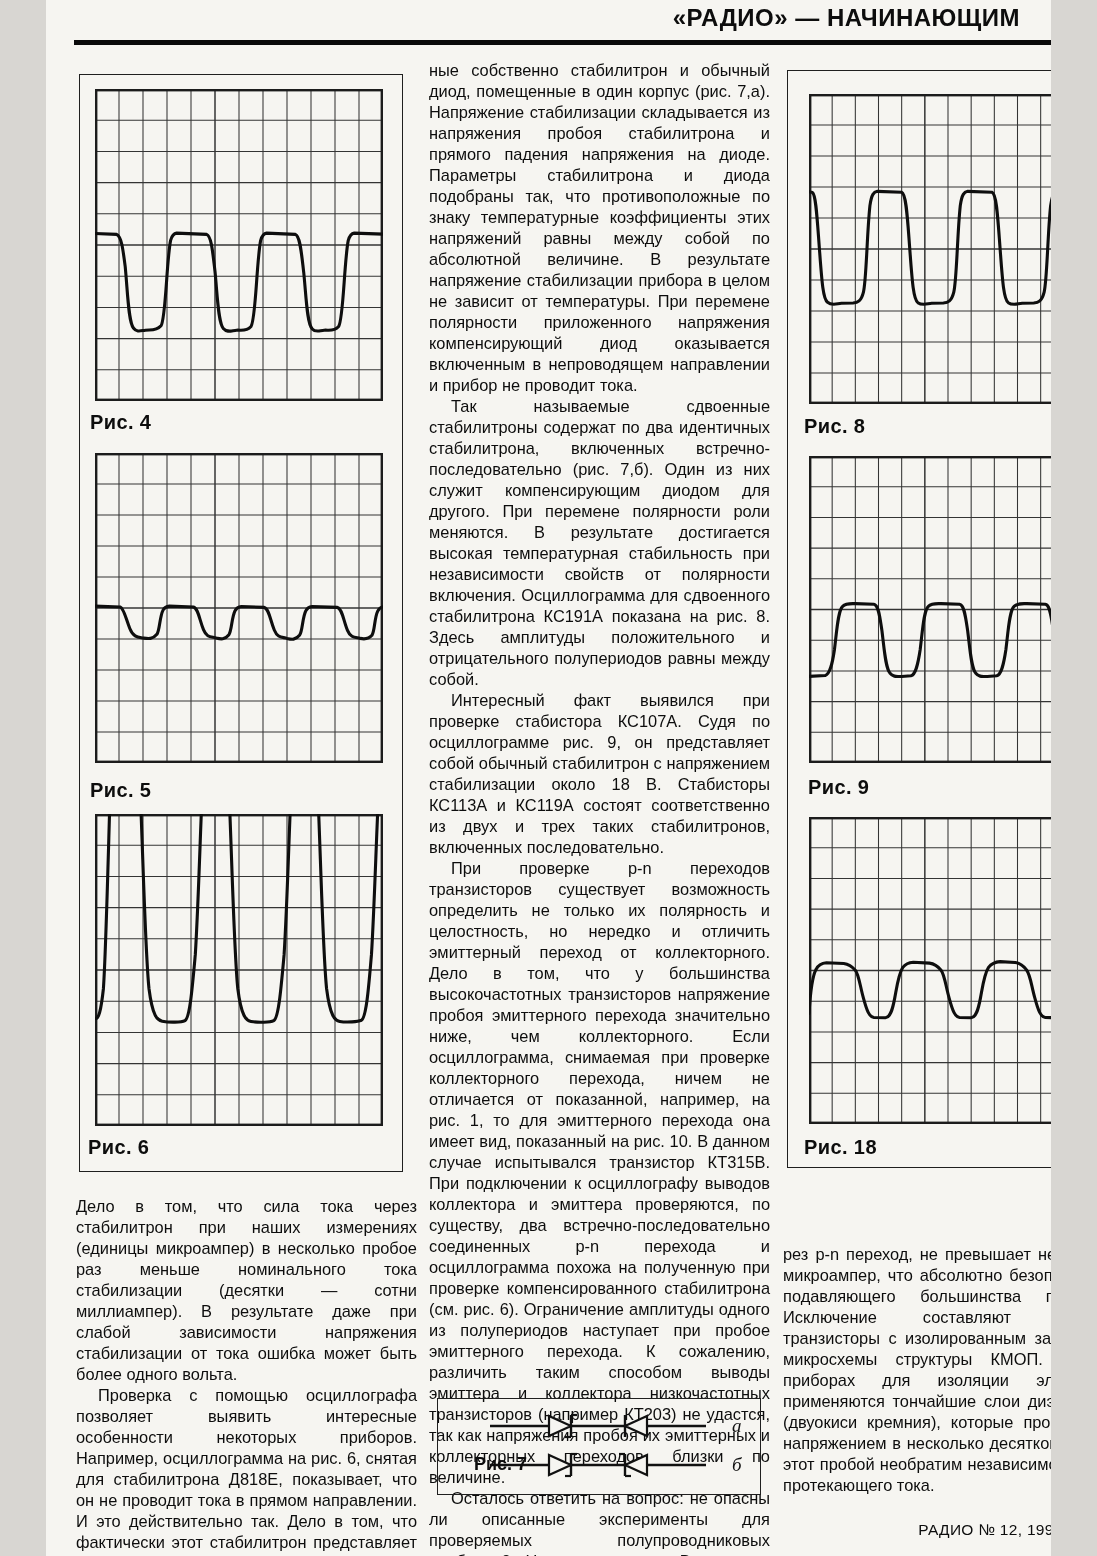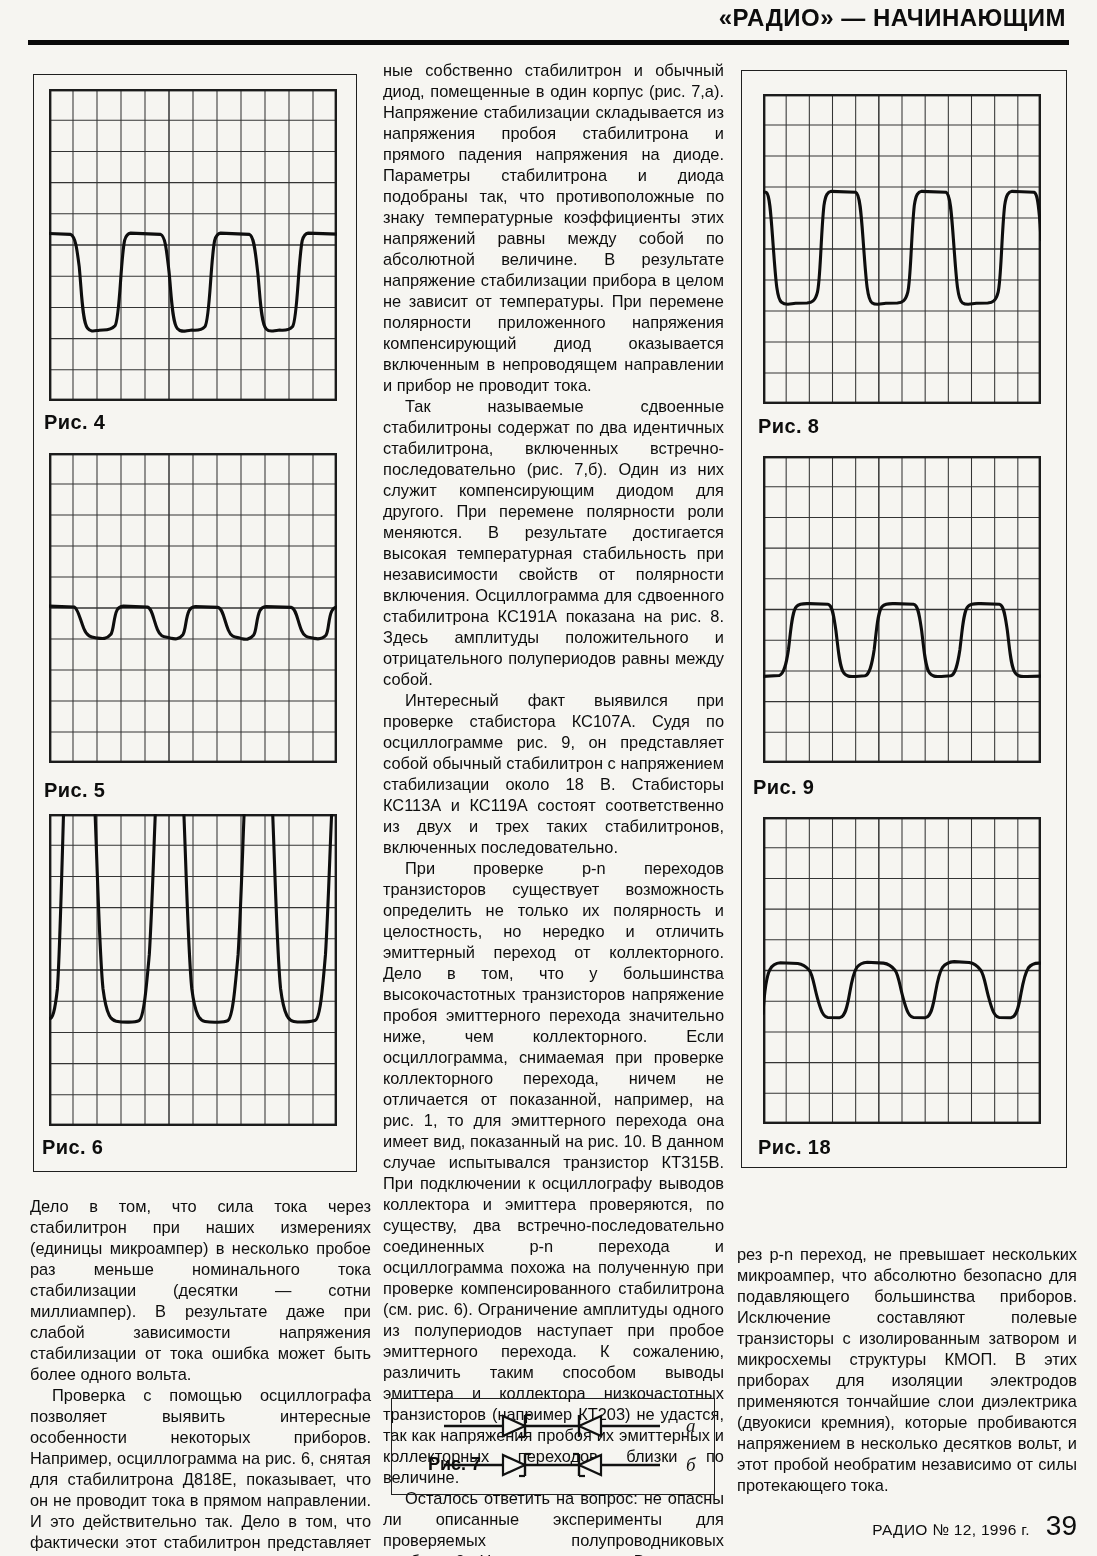--- a/index.html
+++ b/index.html
@@ -1,17 +1,17 @@
 <!DOCTYPE html>
 <html lang="ru"><head>
 <meta charset="utf-8">
 <style>
   html,body{margin:0;padding:0;}
   body{background:#d8d6d2;font-family:"Liberation Sans",sans-serif;}
-  .page{position:relative;width:1097px;height:1556px;margin:0 auto;background:#f6f5f1;color:#0d0d0d;overflow:hidden;}
+  .page{position:relative;width:1005px;height:1556px;margin:0 auto;background:#f6f5f1;color:#0d0d0d;overflow:hidden;}
   .hdr-title{position:absolute;top:4px;right:31px;font-size:24px;font-weight:700;letter-spacing:.5px;white-space:nowrap;}
   .hdr-rule{position:absolute;top:40px;left:28px;width:1041px;height:5px;background:#0a0a0a;}
   .fig-panel{position:absolute;border:1.5px solid #1f1f1f;background:transparent;}
   .panel-left{left:33px;top:74px;width:322px;height:1096px;}
   .panel-right{left:741px;top:70px;width:324px;height:1096px;}
   .osc{position:absolute;display:block;}
   .fig-cap{position:absolute;font-size:20px;font-weight:700;letter-spacing:.4px;}
   .txt{position:absolute;font-size:16.4px;line-height:21px;text-align:justify;}
   .txt p{margin:0;}
   .txt p.ind{text-indent:22px;}
@@ -154,21 +154,21 @@
         <line x1="0" y1="92.1" x2="278" y2="92.1" stroke="#343434" stroke-width="1.05"></line>
         <line x1="0" y1="122.8" x2="278" y2="122.8" stroke="#343434" stroke-width="1.05"></line>
         <line x1="0" y1="153.5" x2="278" y2="153.5" stroke="#343434" stroke-width="1.7"></line>
         <line x1="0" y1="184.2" x2="278" y2="184.2" stroke="#343434" stroke-width="1.05"></line>
         <line x1="0" y1="214.9" x2="278" y2="214.9" stroke="#343434" stroke-width="1.05"></line>
         <line x1="0" y1="245.6" x2="278" y2="245.6" stroke="#343434" stroke-width="1.05"></line>
         <line x1="0" y1="276.3" x2="278" y2="276.3" stroke="#343434" stroke-width="1.05"></line>
         <rect x="1.2" y="1.2" width="275.6" height="304.6" fill="none" stroke="#1c1c1c" stroke-width="2.4"></rect>
         <path d="M0,71.8 L7,71.5 C9,71 10,68 11,63 C12,57 12.5,50.4 14.5,49 C16,47.9 18,48.1 20,48.1 L28,48.3 C30,48.5 30.5,52 31.5,57 C32.5,63 33,69 35,70.8 C36.5,72.2 38,71.8 40,71.8 L44,71.6 C46,71.2 47,68 48,63 C49,57 49.5,50.4 51.5,49 C53,47.9 55,48.1 57,48.1 L65,48.3 C67,48.5 67.5,52 68.5,57 C69.5,63 70,69 72,70.8 C73.5,72.2 75,71.8 77,71.8 L81,71.6 C83,71.2 84,68 85,63 C86,57 86.5,50.4 88.5,49 C90,47.9 92,48.1 94,48.1 L102,48.3 C104,48.5 104.5,52 105.5,57 C106.5,63 107,69 109,70.8 C110.5,72.2 112,71.8 114,71.8 L120,71.7" transform="scale(2.316666666666667 3.07)" fill="none" stroke="#0e0e0e" stroke-width="3.1" vector-effect="non-scaling-stroke" stroke-linecap="round" stroke-linejoin="round"></path>
       </svg>
-    <div class="fig-cap" style="left:11px;top:705px">Рис. 9</div>
+    <div class="fig-cap" style="left:20px;top:705px">Рис. 9</div>
     <svg class="osc" style="left: 21px; top: 746px; overflow: hidden;" width="278" height="307" viewBox="0 0 278 307">
         <line x1="23.166666666666668" y1="0" x2="23.166666666666668" y2="307" stroke="#343434" stroke-width="1.05"></line>
         <line x1="46.333333333333336" y1="0" x2="46.333333333333336" y2="307" stroke="#343434" stroke-width="1.05"></line>
         <line x1="69.5" y1="0" x2="69.5" y2="307" stroke="#343434" stroke-width="1.05"></line>
         <line x1="92.66666666666667" y1="0" x2="92.66666666666667" y2="307" stroke="#343434" stroke-width="1.05"></line>
         <line x1="115.83333333333334" y1="0" x2="115.83333333333334" y2="307" stroke="#343434" stroke-width="1.5"></line>
         <line x1="139" y1="0" x2="139" y2="307" stroke="#343434" stroke-width="1.05"></line>
         <line x1="162.16666666666669" y1="0" x2="162.16666666666669" y2="307" stroke="#343434" stroke-width="1.05"></line>
         <line x1="185.33333333333334" y1="0" x2="185.33333333333334" y2="307" stroke="#343434" stroke-width="1.05"></line>
         <line x1="208.5" y1="0" x2="208.5" y2="307" stroke="#343434" stroke-width="1.05"></line>

